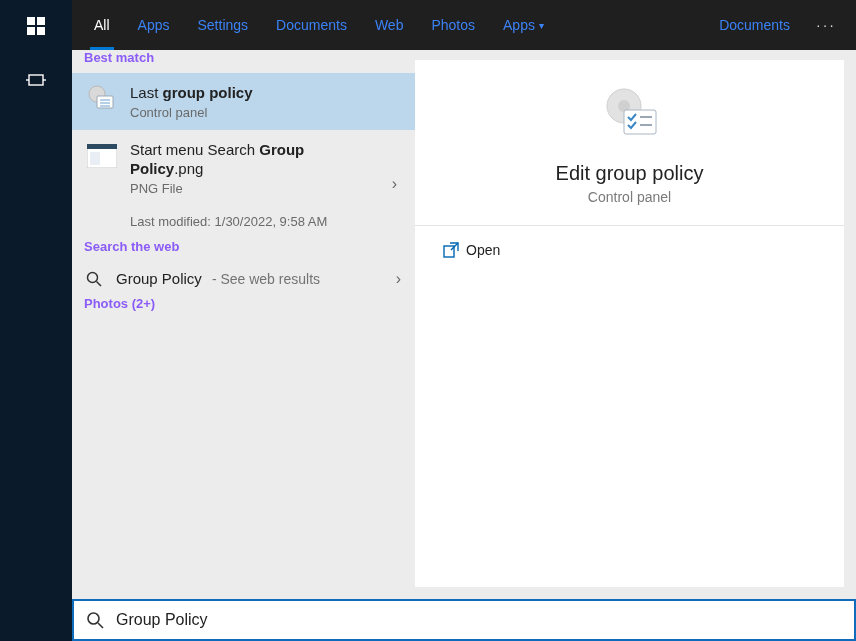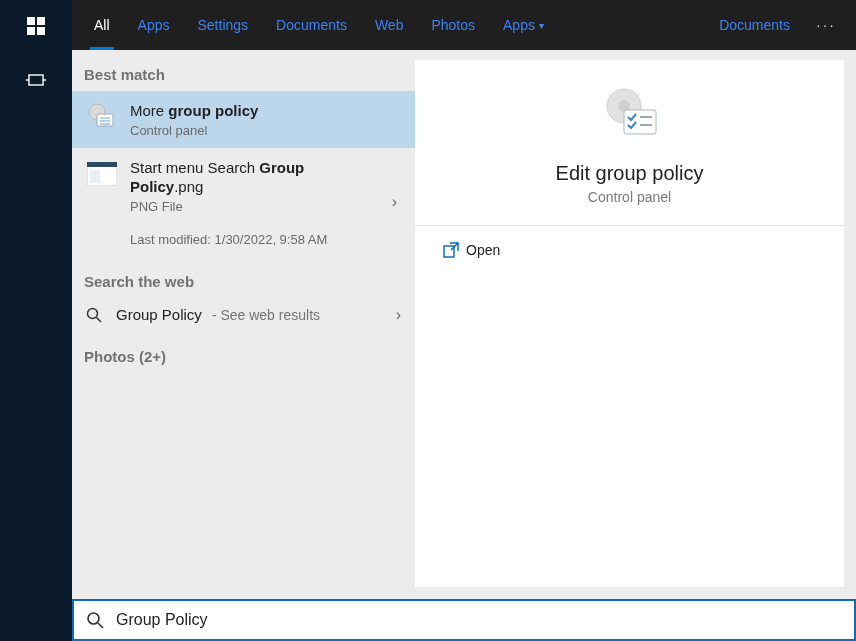--- a/index.html
+++ b/index.html
@@ -24,21 +24,21 @@
   .top-tabs .tab.active { color: #fff; }
   .top-tabs .tab.active::after {
     content: ""; position: absolute; left: 10px; right: 10px; bottom: 0; height: 3px; background: #0078d4;
   }
   .top-tabs .spacer { flex: 1; }
   .top-tabs .more-caret { margin-left: 4px; font-size: 10px; }
   .top-tabs .dots { letter-spacing: 2px; padding: 0 12px; display:flex; align-items:center; cursor:pointer; }
 
   .body-split { flex: 1; display: flex; min-height: 0; }
   .left-pane { width: 343px; background: #ececec; display: flex; flex-direction: column; }
-  .section-label { font-size: 15px; font-weight: 600; color: #737373; padding: 16px 12px 8px 12px; }
+  .section-label { font-size: 13px; font-weight: 600; color: #8b5cf6; padding: 0 12px 8px 12px; }
   .result {
     display: flex; align-items: flex-start; gap: 12px; padding: 10px 14px; position: relative; cursor: pointer;
   }
   .result.selected { background: #bcd7ec; }
   .result .thumb { width: 32px; height: 32px; flex: 0 0 32px; display:flex; align-items:center; justify-content:center; }
   .result .lines { flex: 1; min-width: 0; }
   .result .title { font-size: 15px; color: #222; line-height: 1.3; }
   .result .title b { font-weight: 600; }
   .result .sub { font-size: 13px; color: #6a6a6a; margin-top: 2px; }
   .result .meta { font-size: 13px; color: #6a6a6a; margin-top: 18px; }
@@ -134,21 +134,21 @@
             <svg width="30" height="30" viewBox="0 0 30 30">
                 <circle cx="10" cy="10" r="8" fill="#d9d9d9" stroke="#b9b9b9"></circle>
                 <rect x="10" y="12" width="16" height="12" rx="1" fill="#fff" stroke="#9aa7b4"></rect>
                 <line x1="13" y1="16" x2="23" y2="16" stroke="#6aa0cf"></line>
                 <line x1="13" y1="19" x2="23" y2="19" stroke="#6aa0cf"></line>
                 <line x1="13" y1="22" x2="23" y2="22" stroke="#6aa0cf"></line>
               </svg>
           </div>
           <div class="lines">
             <div class="title">
-              <span>More </span><b>group policy</b>
+              <span>Last </span><b>group policy</b>
             </div>
             <div class="sub">Control panel</div>
           </div>
         </div>
 
         <div class="result">
           <div class="thumb">
             <svg width="30" height="24" viewBox="0 0 30 24">
                 <rect x="0" y="0" width="30" height="24" fill="#fff" stroke="#c7c7c7"></rect>
                 <rect x="0" y="0" width="30" height="5" fill="#2d4a63"></rect>

